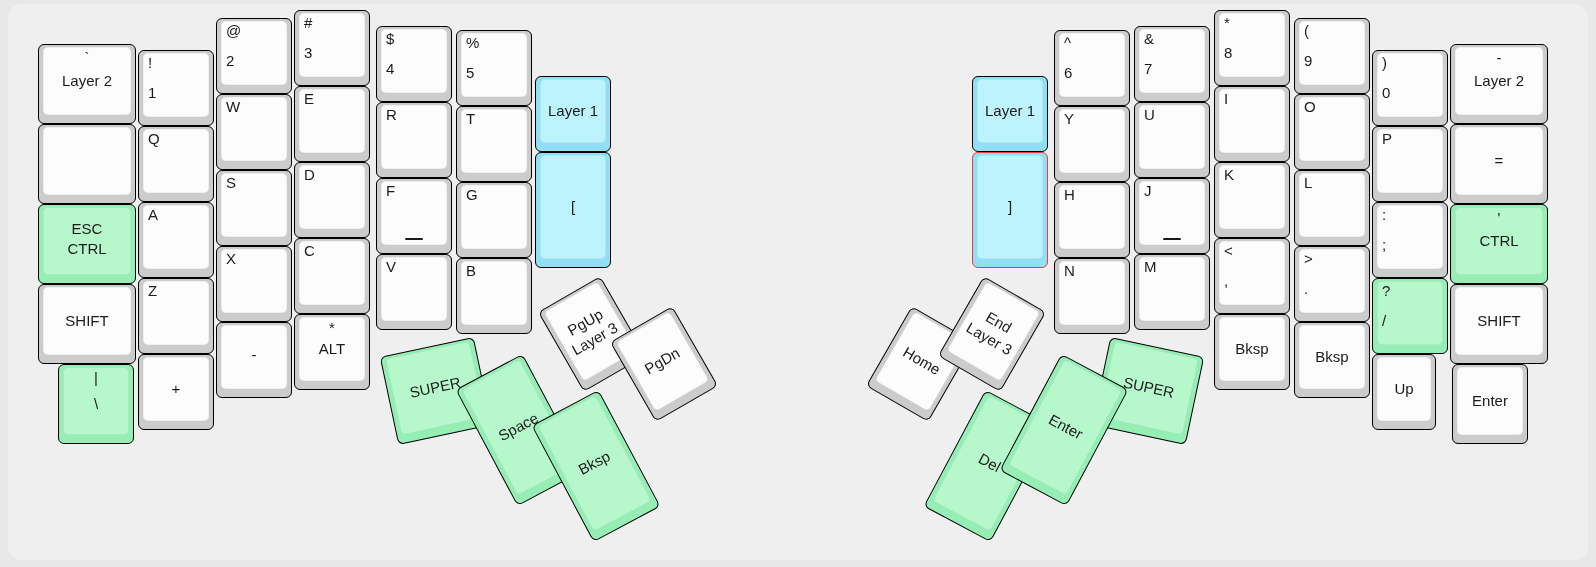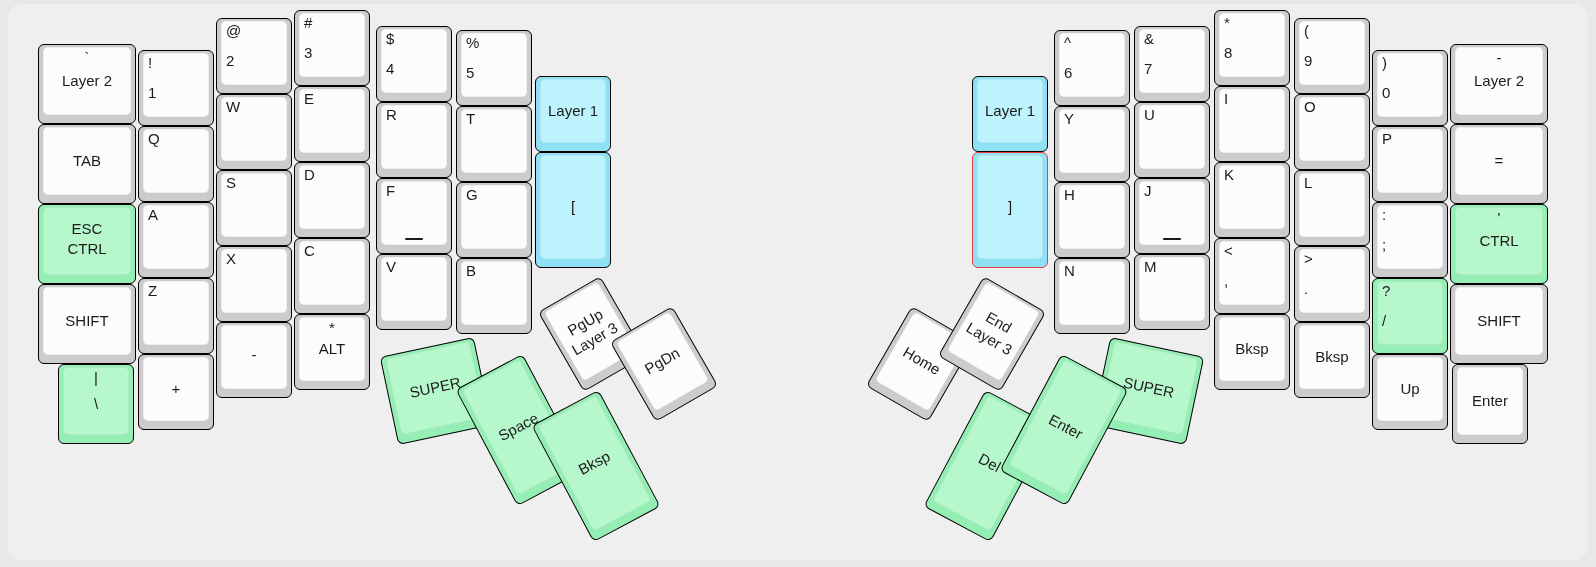--- a/index.html
+++ b/index.html
@@ -108,23 +108,20 @@
     <div class="key k-blue" style="left: 535px; top: 76px; width: 76px; height: 76px;">
       <span class="shell"></span>
       <span class="cap"></span>
       <span class="legend">
         <span class="ctr">Layer 1</span>
       </span>
     </div>
     <div class="key" style="left: 38px; top: 124px; width: 98px; height: 80px;">
       <span class="shell"></span>
       <span class="cap"></span>
-      <span class="legend">
-        <span class="ctr">TAB</span>
-      </span>
     </div>
     <div class="key" style="left: 138px; top: 126px; width: 76px; height: 76px;">
       <span class="shell"></span>
       <span class="cap"></span>
       <span class="legend">
         <span class="tl">Q</span>
       </span>
     </div>
     <div class="key" style="left: 216px; top: 94px; width: 76px; height: 76px;">
       <span class="shell"></span>
@@ -512,21 +509,21 @@
         <span class="ctr">Bksp</span>
       </span>
     </div>
     <div class="key" style="left: 1294px; top: 322px; width: 76px; height: 76px;">
       <span class="shell"></span>
       <span class="cap"></span>
       <span class="legend">
         <span class="ctr">Bksp</span>
       </span>
     </div>
-    <div class="key" style="left: 1372px; top: 354px; width: 76px; height: 76px;">
+    <div class="key" style="left: 1372px; top: 354px; width: 64px; height: 76px;">
       <span class="shell"></span>
       <span class="cap"></span>
       <span class="legend">
         <span class="ctr">Up</span>
       </span>
     </div>
     <div class="key" style="left: 1452px; top: 364px; width: 76px; height: 80px;">
       <span class="shell"></span>
       <span class="cap"></span>
       <span class="legend">

